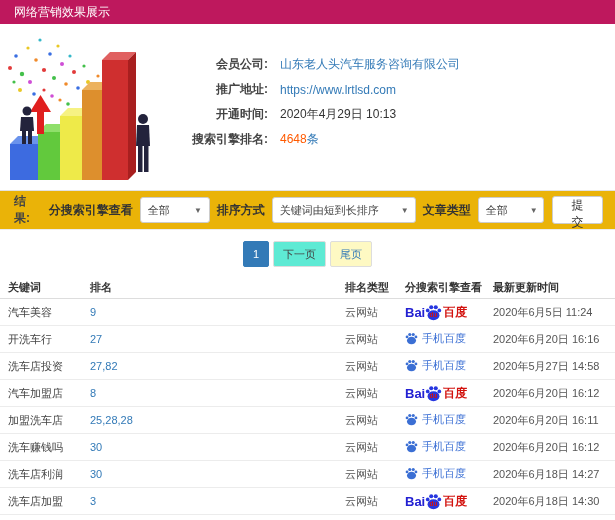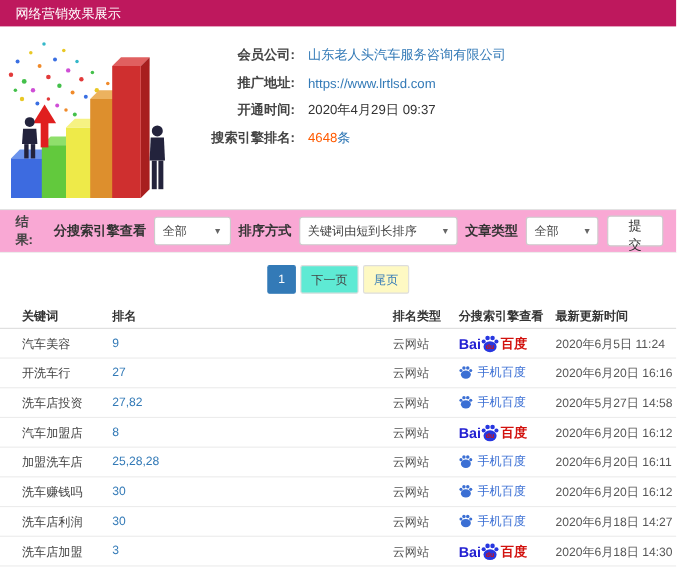--- a/index.html
+++ b/index.html
@@ -7,30 +7,30 @@
   .page { width:615px; height:520px; position:relative; background:#fff;
           font-family:"Liberation Sans", sans-serif; overflow:hidden; color:#333; }
 
   
   .topbar { height:24px; background:#be185d; color:#fff; font-size:12px;
             line-height:24px; padding-left:14px; }
 
   
   .info-section { position:relative; height:166px; }
   .illustration { position:absolute; left:0; top:2px; width:180px; height:162px; }
-  .info-fields { margin-left:168px; padding-top:14px; }
+  .info-fields { margin-left:168px; padding-top:28px; }
   .ifield { display:flex; align-items:center; height:25px; font-size:12px; }
   .ifield .lbl { flex:0 0 100px; text-align:right; font-weight:bold; color:#444; }
   .ifield .val { margin-left:12px; }
   .link { color:#337ab7; text-decoration:none; cursor:pointer;text-align:right; }
   .rank-count { color:#ff5a00; }
   .rank-unit { color:#337ab7; }
 
   
-  .filter-bar { height:40px; display:flex; align-items:center; background:#f9a8d4;
+  .filter-bar { height:40px; display:flex; align-items:center; background:#eab308;
                 border-top:1px solid #e2e2e2; border-bottom:1px solid #ededed; font-size:12px; }
   .result-lbl { margin-left:14px; font-weight:bold; color:#444; }
   .filter-controls { margin-left:auto; display:flex; align-items:center; margin-right:12px; }
   .flabel { font-weight:bold; color:#333; margin:0 7px; white-space:nowrap; }
   .sel { display:flex; align-items:center; justify-content:space-between; background:#fff;
          border:1px solid #ccc; border-radius:3px; height:26px; padding:0 7px;
          font-size:11px; color:#444; cursor:pointer; white-space:nowrap;gap:16px; }
   .sel .caret { font-size:8px; color:#666; margin-left:6px; }
   .sel-engine { width:72px; } .sel-sort { width:144px; } .sel-article { width:66px; }
   .submit-btn { height:28px; padding:0 13px; margin-left:8px; background:#fff;
@@ -40,21 +40,21 @@
   .pagination { margin:11px 0 9px; display:flex; justify-content:center; gap:4px; }
   .pg { height:26px; min-width:26px; padding:0 9px; font-size:11px; border:1px solid #ddd;
         display:flex; align-items:center; justify-content:center; cursor:pointer;
         background:#fef9c3; color:#337ab7; border-radius:2px; }
   .pg.active { background:#337ab7; border-color:#337ab7; color:#fff; }
   .pg.next { background:#5eead4; color:#444; }
 
   
   .tbl { width:100%; }
   .thead, .trow { display:grid; grid-template-columns:82px 255px 60px 88px 1fr;
-                  align-items:center; padding-left:20px; }
+                  align-items:center; padding-left:8px; }
   .thead { height:23px; font-size:11px; font-weight:bold; color:#333;
            border-bottom:1px solid #ddd; }
   .trow { height:27px; font-size:11px; border-bottom:1px solid #ececec; }
   .c-kw { color:#444; }
   .c-rank { color:#337ab7; cursor:pointer; }
   .c-type { color:#555; }
   .c-time { color:#555; }
   .bd { display:inline-flex; align-items:center; }
   .bd-bai { color:#2320d2; font-weight:bold; font-size:13px; letter-spacing:0; }
   .bd-cn { color:#d2120e; font-weight:bold; font-size:12px; margin-left:1px; }
@@ -157,21 +157,21 @@
       <div class="ifield">
         <span class="lbl">会员公司:</span>
         <span class="val link">山东老人头汽车服务咨询有限公司</span>
       </div>
       <div class="ifield">
         <span class="lbl">推广地址:</span>
         <span class="val link">https://www.lrtlsd.com</span>
       </div>
       <div class="ifield">
         <span class="lbl">开通时间:</span>
-        <span class="val">2020年4月29日 09:37</span>
+        <span class="val">2020年4月29日 10:13</span>
       </div>
       <div class="ifield">
         <span class="lbl">搜索引擎排名:</span>
         <span class="val">
           <span class="rank-count">4648</span><span class="rank-unit">条</span>
         </span>
       </div>
     </div>
   </div>
 

